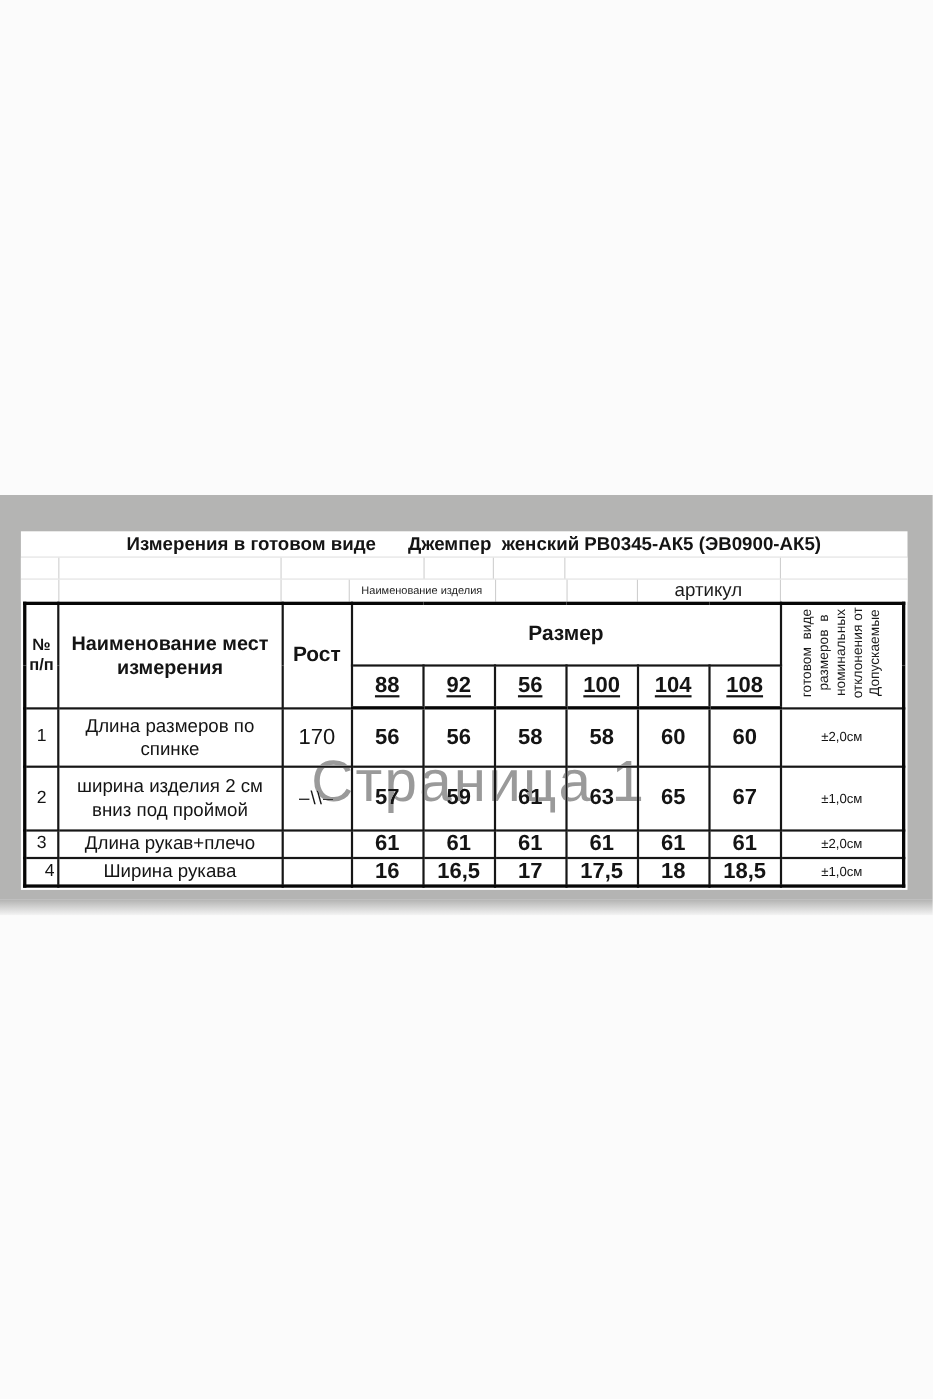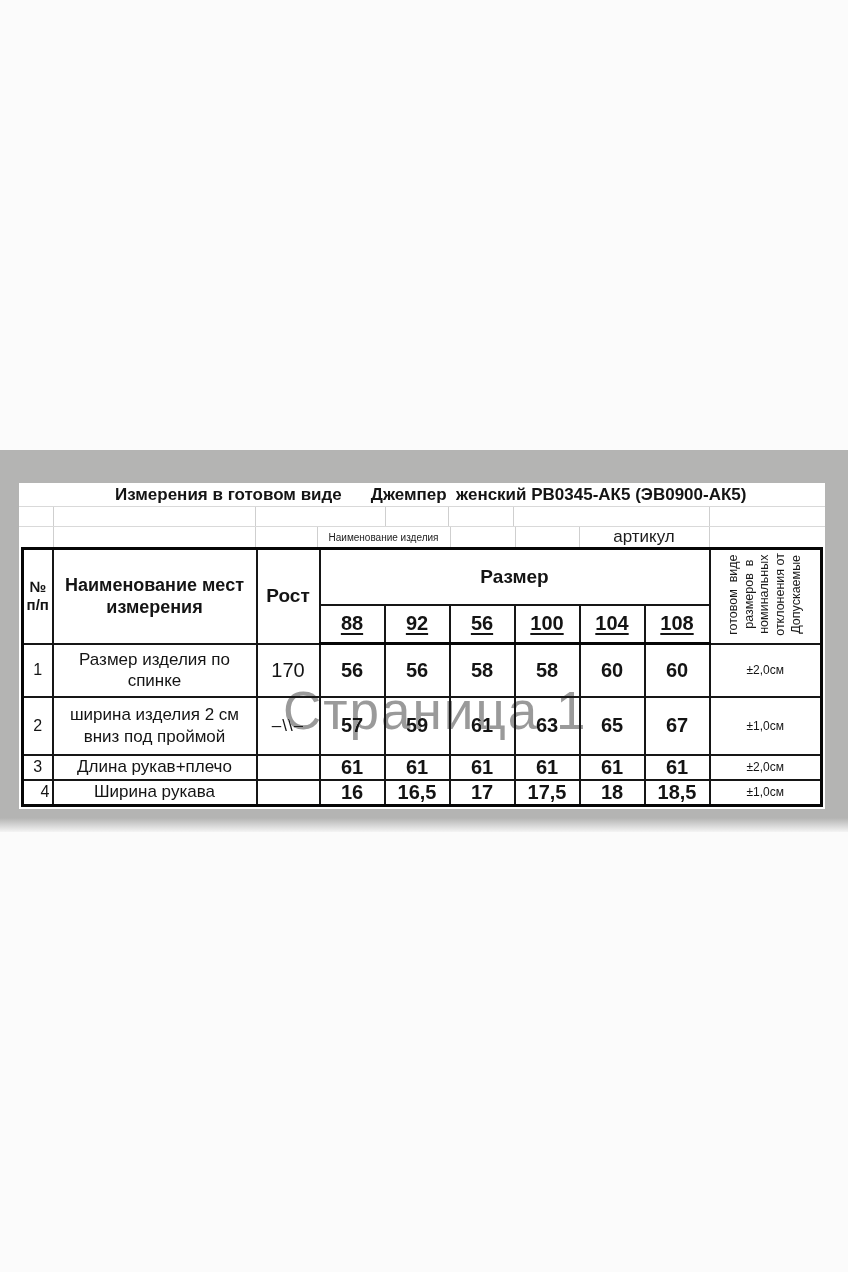--- a/index.html
+++ b/index.html
@@ -187,21 +187,21 @@
         <td class="size-h">88</td>
         <td class="size-h">92</td>
         <td class="size-h">56</td>
         <td class="size-h">100</td>
         <td class="size-h">104</td>
         <td class="size-h">108</td>
       </tr>
 
       <tr class="r1">
         <td class="d-num">1</td>
-        <td class="d-label">Размер изделия по спинке</td>
+        <td class="d-label">Длина размеров по спинке</td>
         <td class="d-rost">170</td>
         <td class="d-val">56</td>
         <td class="d-val">56</td>
         <td class="d-val">58</td>
         <td class="d-val">58</td>
         <td class="d-val">60</td>
         <td class="d-val">60</td>
         <td class="d-tol">±2,0см</td>
       </tr>
 

